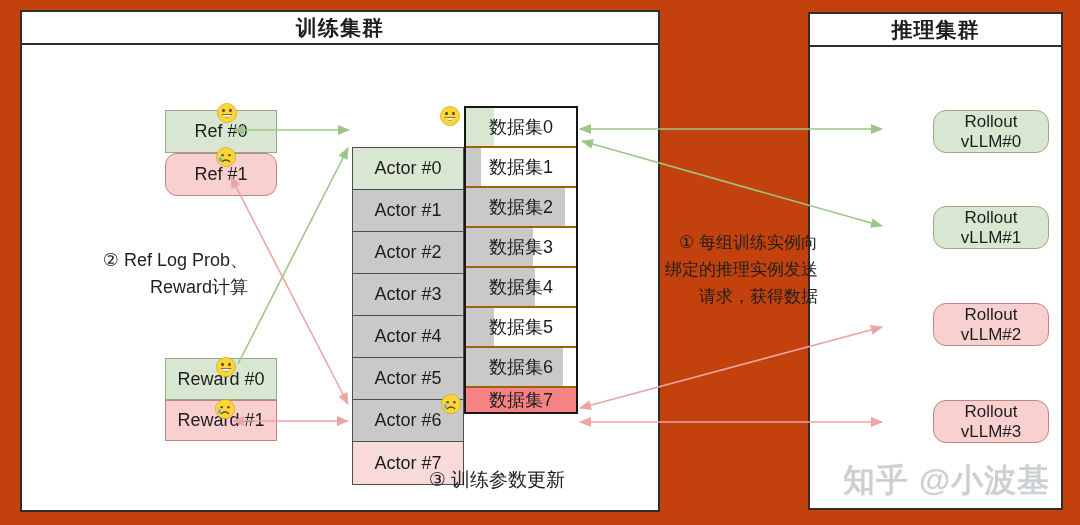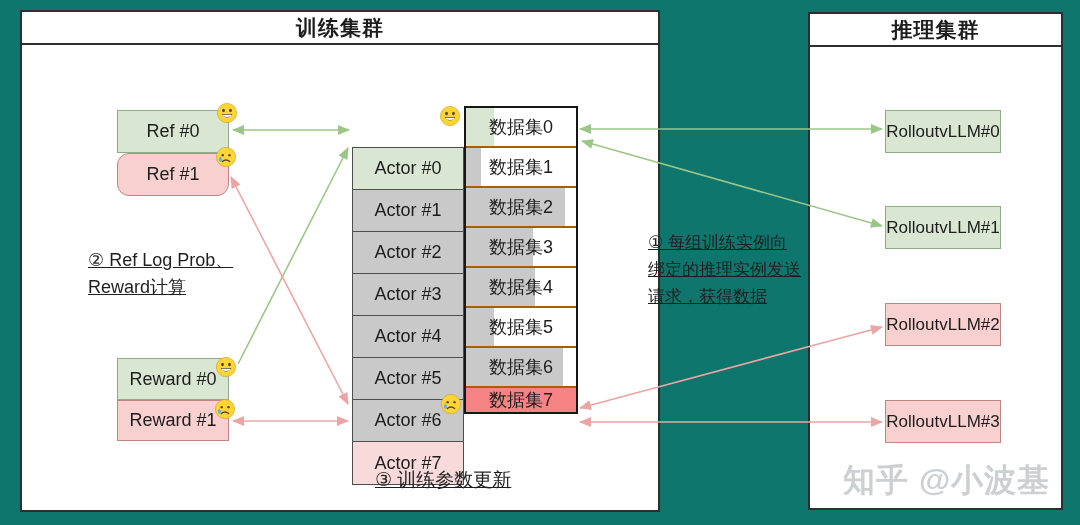--- a/index.html
+++ b/index.html
@@ -1,40 +1,40 @@
 <!DOCTYPE html>
 <html><head>
 <meta charset="utf-8">
 <style>
   html,body{margin:0;padding:0;background:#fff;}
-  .canvas{position:relative;width:1080px;height:525px;background:#0f766e;overflow:hidden;
+  .canvas{position:relative;width:1080px;height:525px;background:#c2410c;overflow:hidden;
           font-family:"Liberation Sans","DejaVu Sans",sans-serif;color:#1d1d1d;}
   .cluster{position:absolute;border:2px solid #2e2e2e;background:#fff;box-sizing:border-box;z-index:0;}
   .cluster-title{height:31px;border-bottom:2px solid #2e2e2e;display:flex;align-items:center;justify-content:center;
                  font-weight:bold;font-size:21px;letter-spacing:1px;}
   .node{position:absolute;display:flex;align-items:center;justify-content:center;font-size:18px;
-        box-sizing:border-box;z-index:1;text-align:center;}
+        box-sizing:border-box;z-index:1;text-align:center;margin-left:48px;}
   .green{background:#d9e7d2;border:1px solid #93ac88;}
   .pink{background:#f8d0cf;border:1px solid #c08581;}
   .actor-col{position:absolute;left:352px;top:107px;width:112px;border:1px solid #4e4e4e;box-sizing:border-box;
              background:#c9c9c9;z-index:1;margin-top:40px;}
   .acell{height:42px;box-sizing:border-box;border-bottom:1px solid #4e4e4e;display:flex;align-items:center;
          justify-content:center;font-size:18px;background:#c9c9c9;}
   .acell:last-child{border-bottom:none;}
   .acell.a-green{background:#d9e7d2;}
   .acell.a-pink{background:#f9dadb;}
   .data-col{position:absolute;left:464px;top:106px;width:114px;border:2px solid #161616;box-sizing:border-box;
             background:#ffffff;z-index:1;}
   .dcell{position:relative;height:40px;box-sizing:border-box;border-bottom:2px solid #a16207;display:flex;
          align-items:center;justify-content:center;font-size:18px;background:#fff;overflow:hidden;}
   .dcell:last-child{border-bottom:none;height:24px;}
   .dfill{position:absolute;left:0;top:0;bottom:0;z-index:0;}
   .dcell span{position:relative;z-index:1;}
-  .rollout{left:885px;width:116px;height:43px;font-size:17px;line-height:20px;}
-  .step-label{position:absolute;text-align:left;white-space:pre-line;z-index:1;color:#1f1f1f;text-decoration:underline;}
+  .rollout{left:885px;width:116px;height:43px;flex-direction:column;font-size:17px;line-height:20px;border-radius:13px;}
+  .step-label{position:absolute;text-align:right;white-space:pre-line;z-index:1;color:#1f1f1f;}
   #step1{left:648px;top:229px;width:170px;font-size:17px;line-height:27px;}
   #step2{left:88px;top:247px;width:160px;font-size:18px;line-height:27px;}
   #step3{left:375px;top:467px;width:190px;font-size:19px;}
   .watermark{position:absolute;left:843px;top:459px;font-size:32px;font-weight:bold;color:#cdd0d2;
              letter-spacing:1px;z-index:2;}
   .arrows{position:absolute;left:0;top:0;z-index:3;pointer-events:none;}
   .emoji{position:absolute;width:22px;height:22px;z-index:4;}
 </style>
 </head>
 <body>

